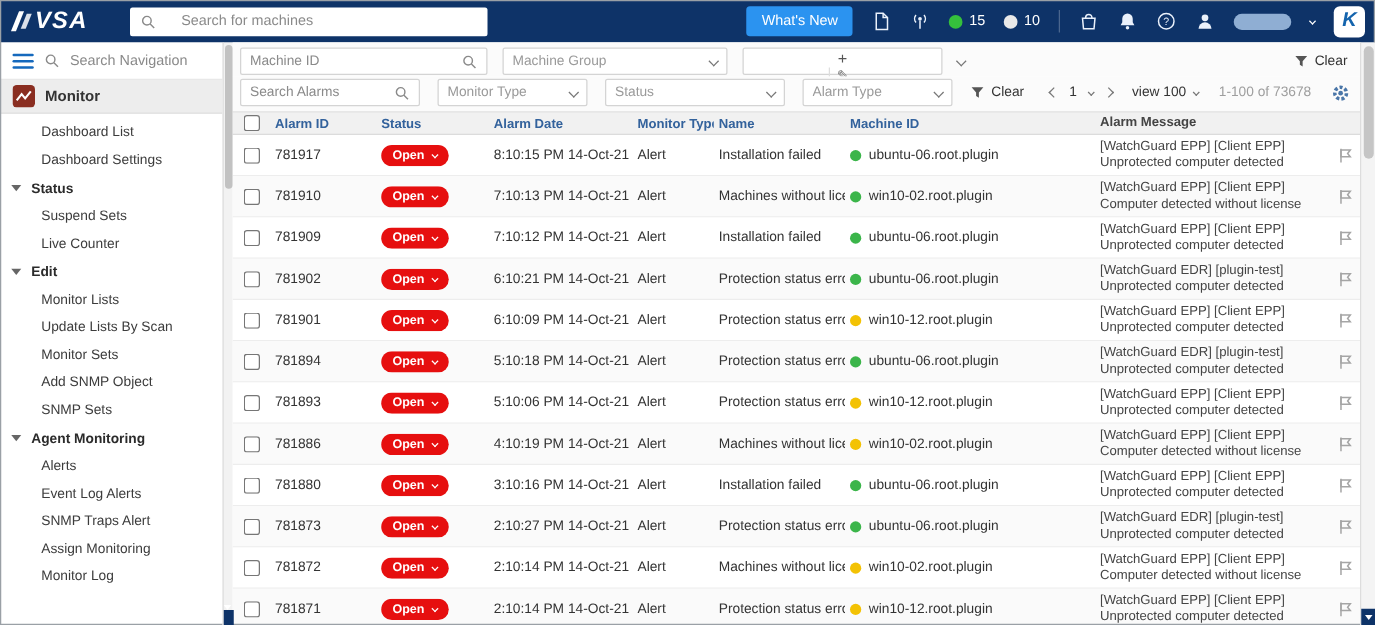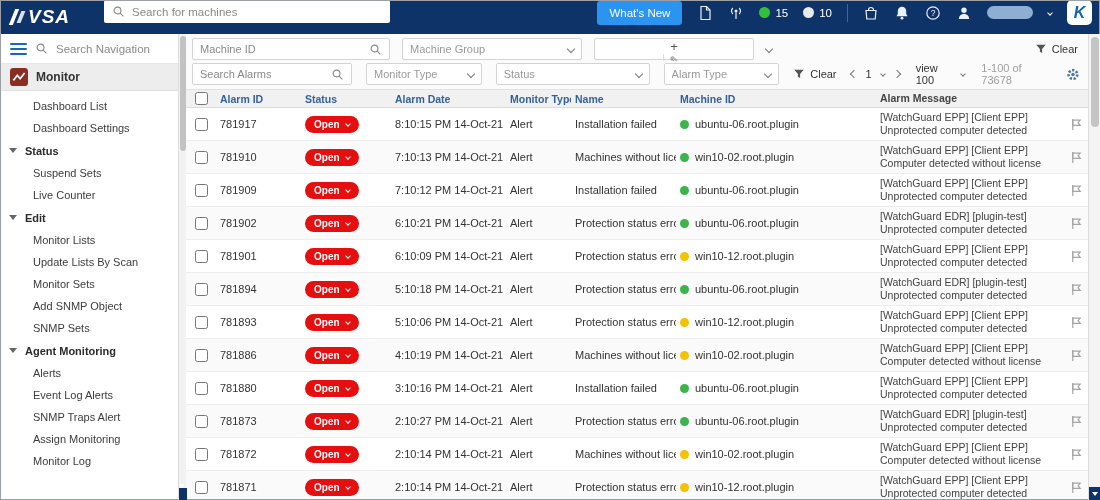--- a/index.html
+++ b/index.html
@@ -1,25 +1,25 @@
 <!DOCTYPE html>
 <html><head>
 <meta charset="utf-8">
 <style>
   * { margin:0; padding:0; box-sizing:border-box; }
   html,body { width:1100px; height:500px; overflow:hidden; }
   body { font-family:"Liberation Sans", sans-serif; background:#fff; outline:1px solid #9aa0a6; outline-offset:-1px; }
 
   
-  .topbar { height:34px; background:#0e3368; display:flex; align-items:flex-start; color:#fff; padding:0 8px 0 0; }
+  .topbar { height:34px; background:#0e3368; display:flex; align-items:center; color:#fff; padding:0 8px 0 0; }
   .logo { width:104px; height:34px; display:flex; align-items:center; padding-left:12px; gap:3px; cursor:pointer; }
   .logo-stripe { display:inline-block; width:4px; height:16px; background:#fff; transform:skewX(-22deg); }
   .logo-stripe.s2 { height:12px; opacity:.85; }
   .logo-text { font-size:19px; font-weight:bold; font-style:italic; letter-spacing:1px; margin-left:2px; }
-  .top-search { width:286px; height:23px; background:#fff; border-radius:2px; display:flex; align-items:center; padding:0 8px; gap:7px; }
+  .top-search { width:286px; height:23px; background:#fff; border-radius:2px; display:flex; align-items:center; padding:0 8px; gap:20px; }
   .top-search input { border:0; outline:0; flex:1; font-size:11.5px; color:#333; background:transparent; font-family:inherit; }
   input::placeholder { color:#8a8a8a; }
   .top-right { margin-left:auto; display:flex; align-items:center; gap:15px; }
   .whats-new { background:#2b93f0; color:#fff; border:0; border-radius:3px; height:24px; padding:0 12px; font-size:11.5px; cursor:pointer; font-family:inherit; }
   .tb-ic { width:16px; height:16px; color:#eaf1fb; cursor:pointer; flex:none; }
   .agent-badge { display:flex; align-items:center; gap:5px; font-size:11.5px; color:#fff; cursor:pointer; }
   .bdot { width:11px; height:11px; border-radius:50%; }
   .bdot.on { background:#35c03c; }
   .bdot.off { background:#e9e9e9; }
   .tb-divider { width:1px; height:18px; background:rgba(255,255,255,.25); }
@@ -59,21 +59,21 @@
   .sbtn .tri-dn { width:0; height:0; border-left:3px solid transparent; border-right:3px solid transparent; border-top:4px solid #fff; }
 
   
   .main { flex:1; display:flex; flex-direction:column; background:#fff; min-width:0; }
   .frow1 { height:27px; display:flex; align-items:center; gap:12px; padding:4px 6px 1px; background:#fbfbfb; }
   .frow2 { height:28px; display:flex; align-items:center; gap:14px; padding:2px 6px 4px; background:#fbfbfb; }
   .fctrl { height:22px; border:1px solid #d4d4d4; border-radius:2px; background:#fff; display:flex; align-items:center; padding:0 7px; font-size:11px; color:#9a9a9a; cursor:pointer; }
   .fctrl input { border:0; outline:0; flex:1; font-size:11px; color:#333; min-width:0; font-family:inherit; }
   .fctrl .ph { flex:1; color:#9a9a9a; overflow:hidden; white-space:nowrap; }
   .w198 { width:198px; } .w180 { width:180px; } .w160 { width:160px;flex-direction:column; }
-  .w140 { width:160px; } .w120 { width:120px; }
+  .w140 { width:144px; } .w120 { width:120px; }
   .views-group .vbtn { padding:0 5px; color:#555; font-size:13px; cursor:pointer; }
   .views-group .vbtn.pencil { border-left:1px solid #ddd; font-size:12px; color:#777; }
   .clear-link { display:flex; align-items:center; gap:5px; font-size:11px; color:#333; cursor:pointer; }
   .clear-link.right { margin-left:auto; margin-right:4px; }
   .ic-funnel { width:12px; height:12px; color:#555; }
   .pager-cluster { margin-left:auto; display:flex; align-items:center; gap:16px; }
   .pgnav { display:flex; align-items:center; gap:9px; }
   .pgnav .chev { cursor:pointer; }
   .pagenum { font-size:11px; color:#333; }
   .viewsel { display:flex; align-items:center; gap:6px; font-size:11px; color:#333; cursor:pointer; }

